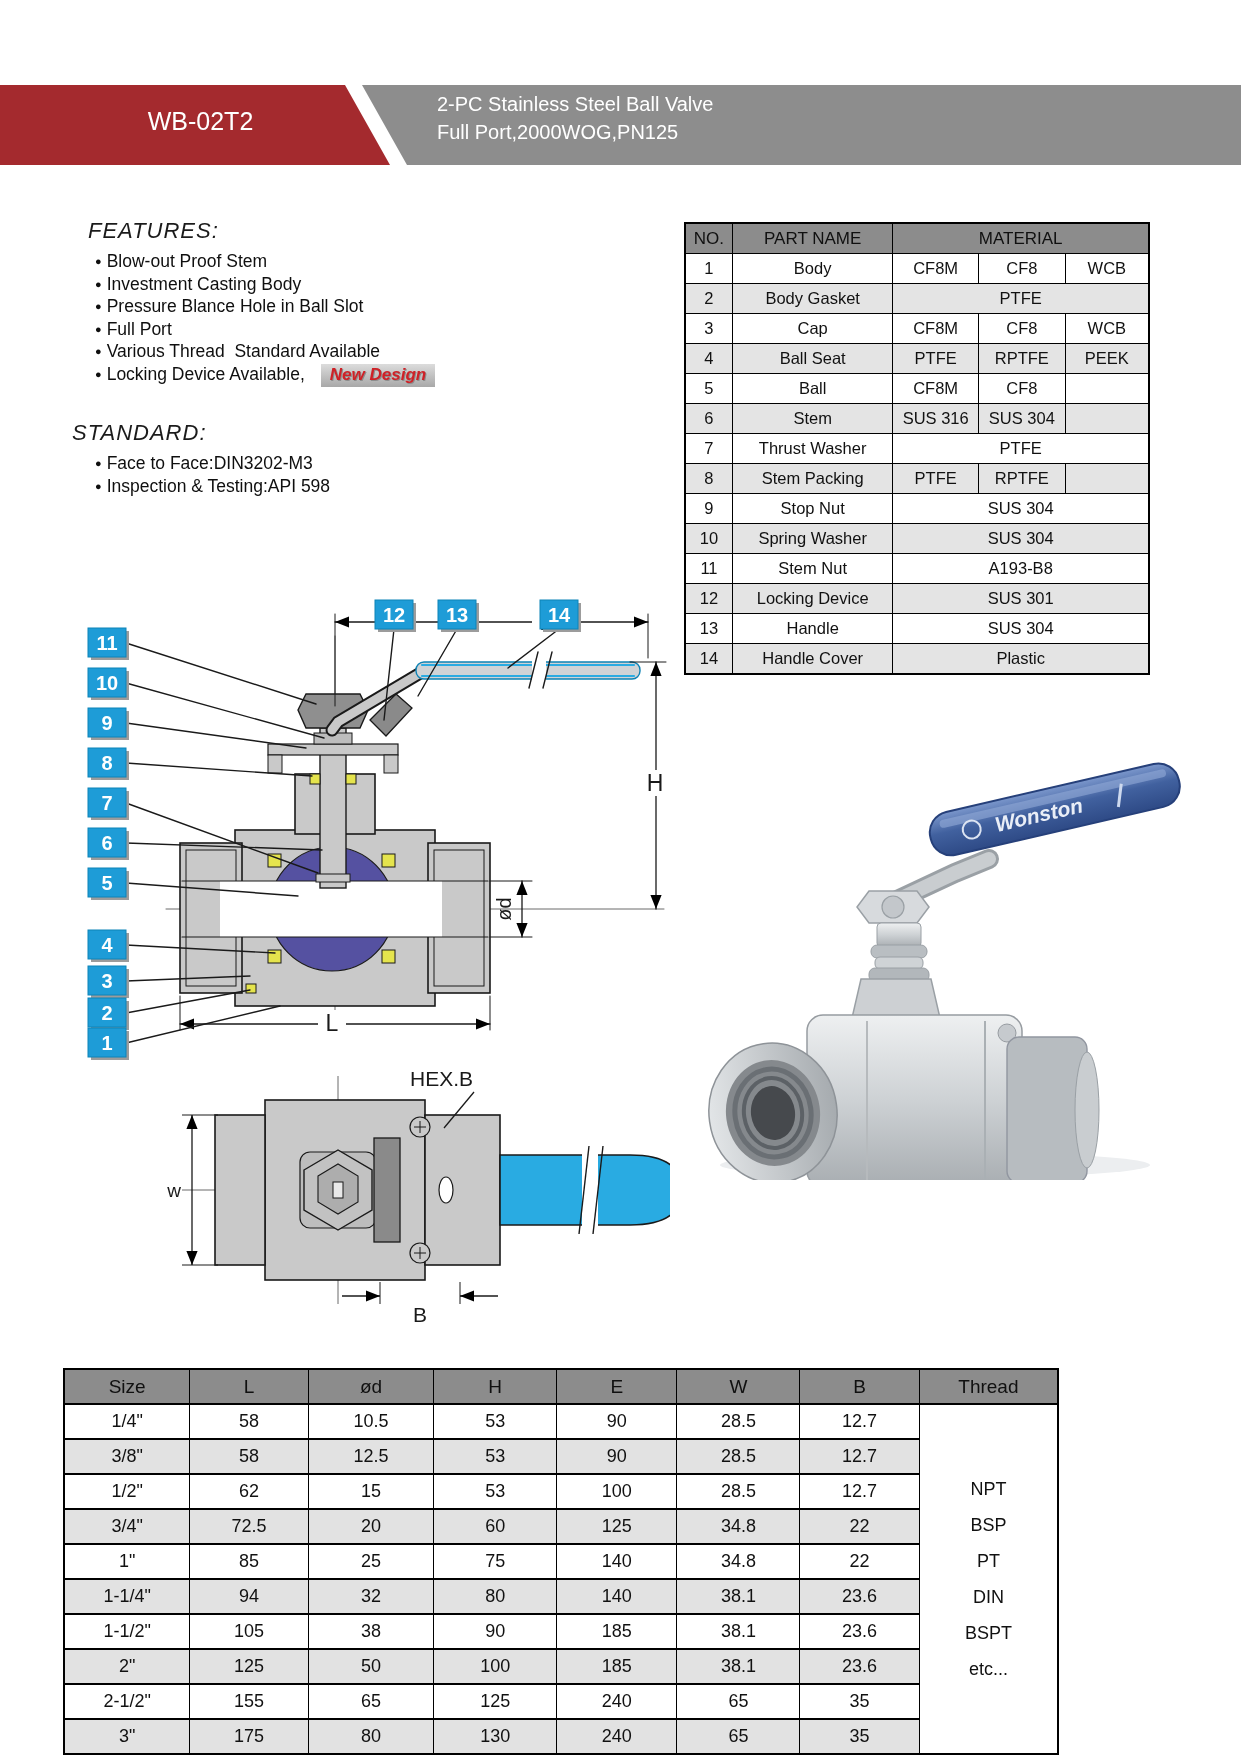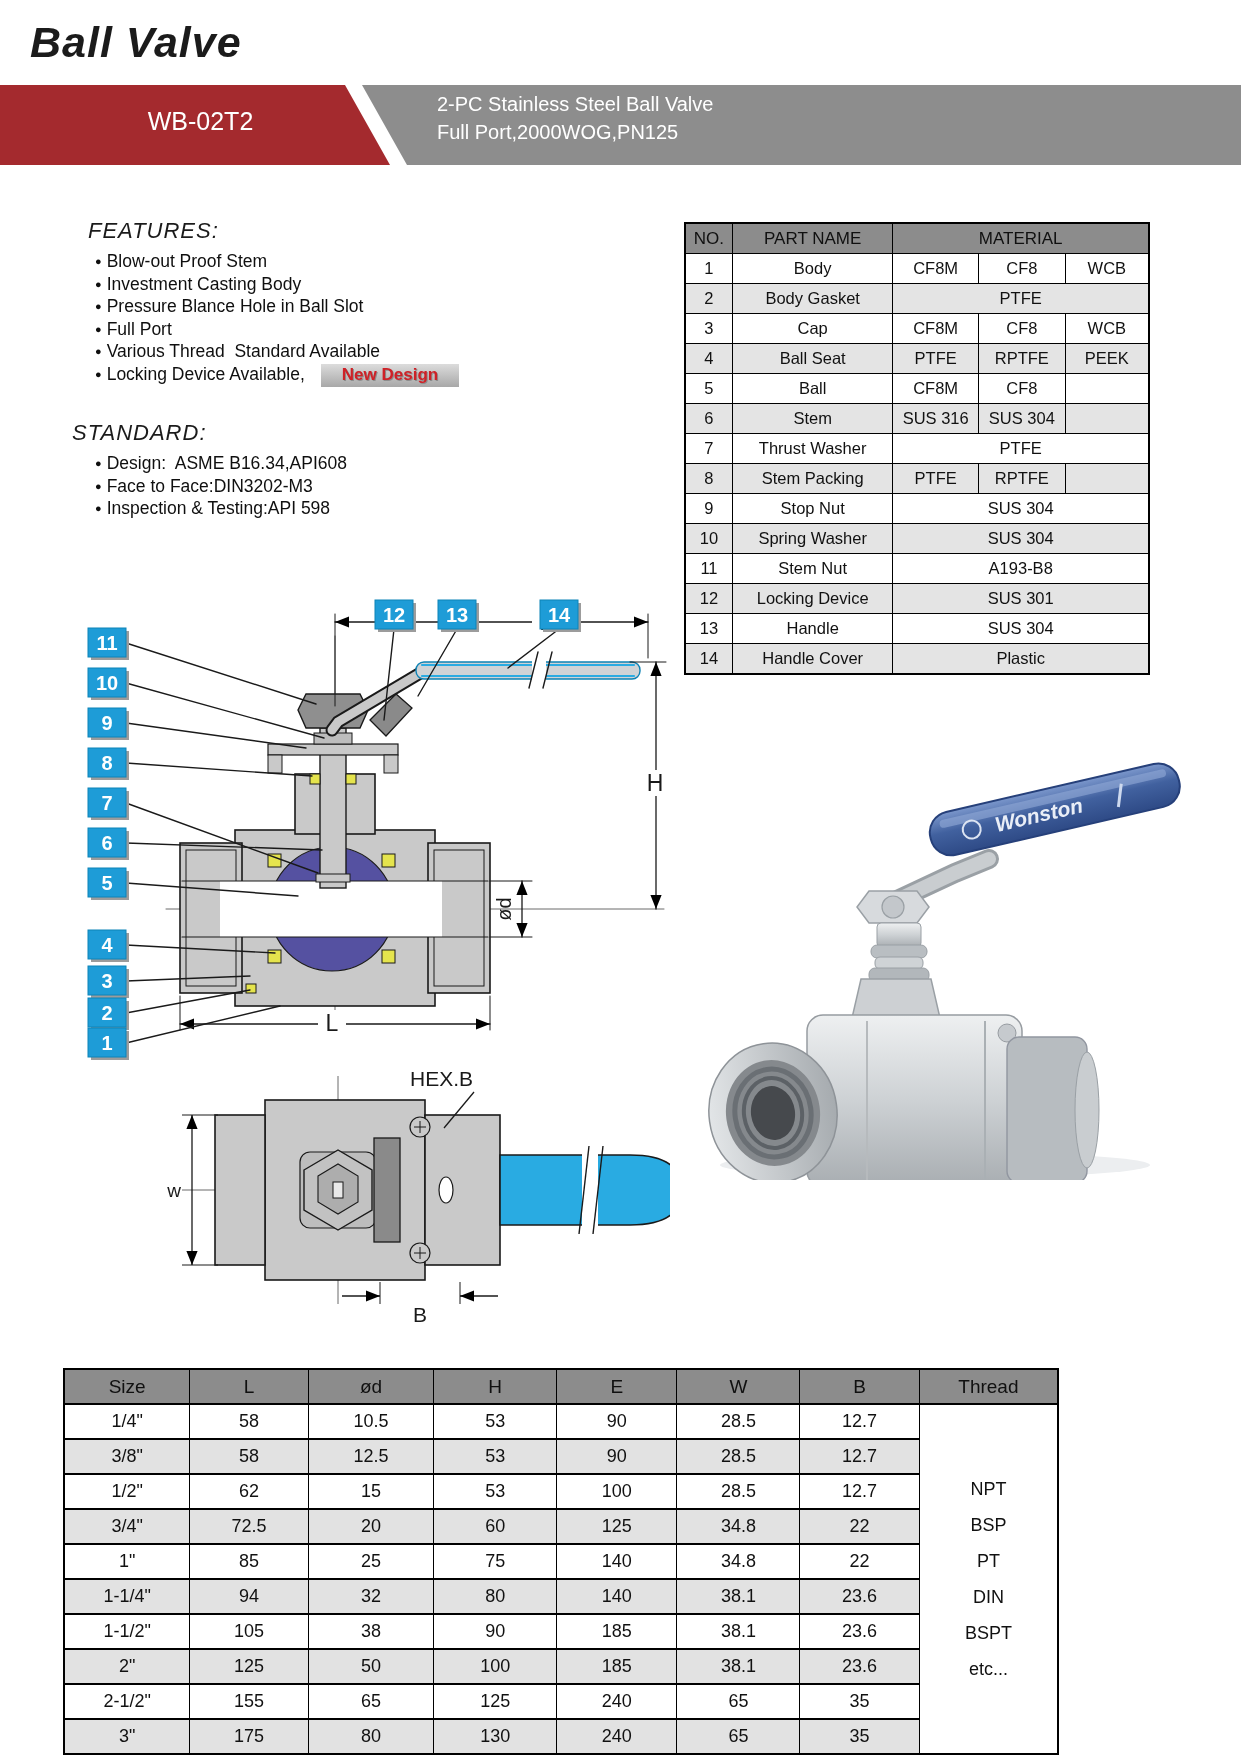--- a/index.html
+++ b/index.html
@@ -9,21 +9,21 @@
   
   .doc-title{left:30px;top:18px;font-size:43px;font-style:italic;font-weight:bold;color:#1b1b1b;letter-spacing:1px;}
   .banner-model{left:88px;top:107px;width:225px;text-align:center;font-size:25px;color:#fff;}
   .banner-line1{left:437px;top:93px;font-size:20px;color:#fff;}
   .banner-line2{left:437px;top:121px;font-size:20px;color:#fff;}
   
   .sec-heading{font-size:22px;font-style:italic;color:#1b1b1b;letter-spacing:1px;}
   ul.plain{list-style:none;margin:0;padding:0;}
   ul.plain li{font-size:17.5px;line-height:22.6px;color:#0f0f0f;white-space:pre;}
   .bullet{font-size:11px;vertical-align:2px;margin-right:5px;}
-  .badge{display:inline-block;margin-left:16px;padding:0 21px;font-weight:bold;
+  .badge{display:inline-block;margin-left:16px;padding:0 9px;font-style:italic;font-weight:bold;
          font-size:17px;color:#cf2127;background:linear-gradient(#dcdcdc,#a8a8a8);
          text-shadow:1px 1px 0 #8d8d8d;}
   
   table{border-collapse:collapse;}
   .parts{width:466px;font-size:16.5px;}
   .parts th,.parts td{border:1px solid #000;text-align:center;height:29px;padding:0;}
   .parts thead th{background:#8c8c8c;color:#101010;font-weight:normal;font-size:17px;}
   .parts tr.alt td{background:#e4e4e4;}
   .parts{border:2px solid #000;}
   
@@ -33,21 +33,20 @@
   .dims thead th{background:#8c8c8c;color:#101010;font-weight:normal;font-size:19px;}
   .dims tr.alt td{background:#e2e2e2;}
   .dims td.thread-cell{background:#fff;vertical-align:middle;font-size:18px;line-height:36px;}
   svg text{font-family:"Liberation Sans", sans-serif;}
 </style>
 </head>
 <body>
 
 <div id="page">
 
-  <div class="abs doc-title">Ball Valve</div>
 
   <svg class="abs" style="left:0;top:85px" width="1241" height="80" viewBox="0 0 1241 80">
     <polygon points="362,0 1241,0 1241,80 407,80" fill="#8d8d8d"></polygon>
     <polygon points="0,0 345,0 390,80 0,80" fill="#a42a2e"></polygon>
   </svg>
   <div class="abs banner-model">WB-02T2</div>
   <div class="abs banner-line1">2-PC Stainless Steel Ball Valve</div>
   <div class="abs banner-line2">Full Port,2000WOG,PN125</div>
 
   <div class="abs sec-heading" style="left:88px;top:218px">FEATURES:</div>
@@ -55,21 +54,20 @@
       <li><span class="bullet">●</span>Blow-out Proof Stem</li>
       <li><span class="bullet">●</span>Investment Casting Body</li>
       <li><span class="bullet">●</span>Pressure Blance Hole in Ball Slot</li>
       <li><span class="bullet">●</span>Full Port</li>
       <li><span class="bullet">●</span>Various Thread  Standard Available</li>
       <li><span class="bullet">●</span>Locking Device Available,<span class="badge">New Design</span></li>
     </ul>
 
   <div class="abs sec-heading" style="left:72px;top:420px">STANDARD:</div>
   <ul class="abs plain" style="left:95px;top:452px" id="standard-list">
-      <li><span class="bullet">●</span>Design:  ASME B16.34,API608</li>
       <li><span class="bullet">●</span>Face to Face:DIN3202-M3</li>
       <li><span class="bullet">●</span>Inspection &amp; Testing:API 598</li>
     </ul>
 
   <table class="abs parts" style="left:684px;top:222px">
     <colgroup>
         <col style="width:50px">
         <col style="width:177px">
         <col style="width:92px">
         <col style="width:92px">

